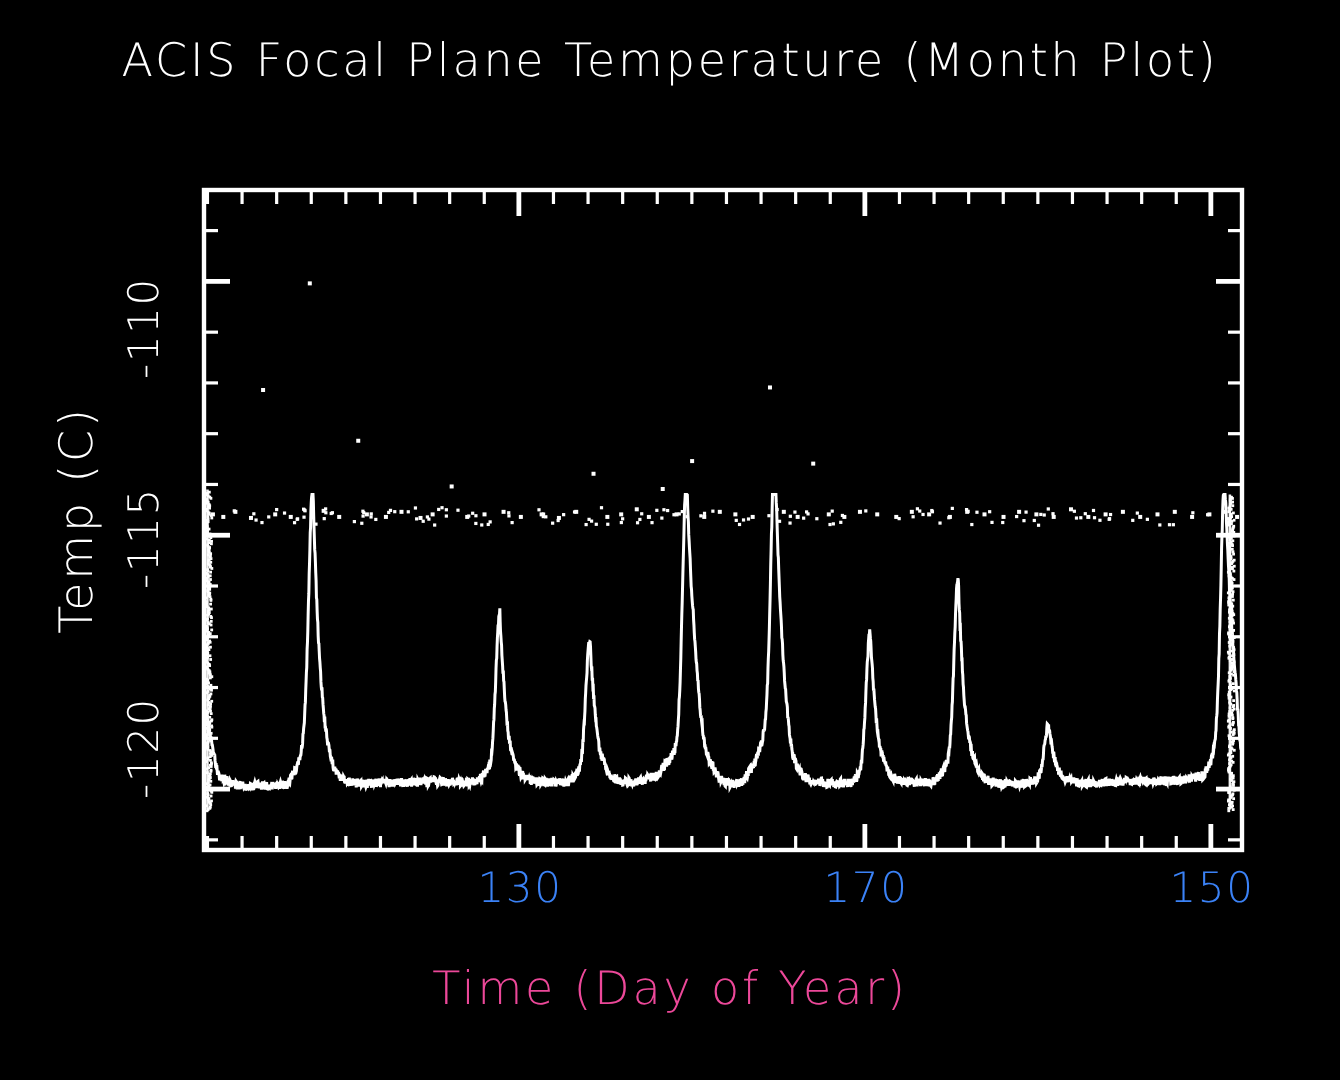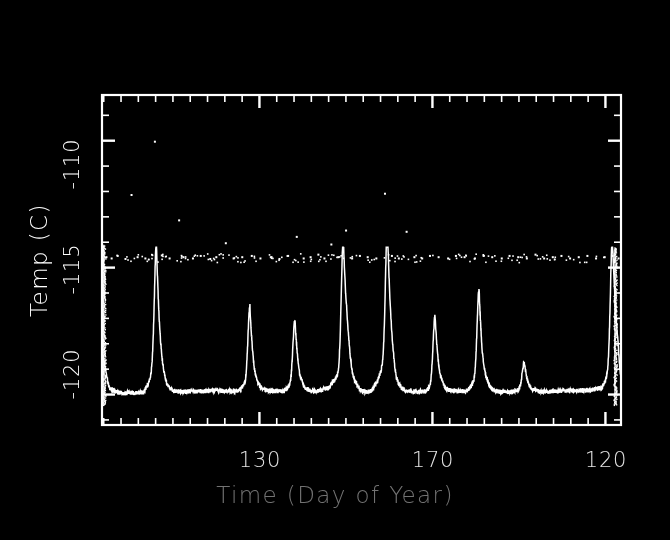--- a/index.html
+++ b/index.html
@@ -27,21 +27,21 @@
     font-weight: 300;
     letter-spacing: 1.4px;
     white-space: nowrap;
   }
   .axis-label-x {
     position: absolute;
     left: 0;
     top: 482px;
     width: 670px;
     text-align: center;
-    color: #737373;
+    color: #ec4899;
     font-family: "DejaVu Sans", sans-serif;
     font-size: 23px;
     font-weight: 300;
     letter-spacing: 1.4px;
     white-space: nowrap;
   }
   .axis-label-y {
     position: absolute;
     left: 0px;
     top: 0px;
@@ -51,29 +51,28 @@
     font-family: "DejaVu Sans", sans-serif;
     font-size: 23px;
     font-weight: 300;
     letter-spacing: 1.4px;
     white-space: nowrap;
     transform-origin: 0 0;
     transform: translate(26px, 430px) rotate(-90deg);
   }
   .tick-label-x {
     position: absolute;
-    color: #e5e5e5;
+    color: #3b82f6;
     font-family: "DejaVu Sans", sans-serif;
     font-size: 21px;
     font-weight: 300;
     letter-spacing: 0.8px;
     white-space: nowrap;
     transform: translateX(-50%);
     top: 432px;
-    margin-top: 16px;
   }
   .tick-label-y {
     position: absolute;
     color: #ffffff;
     font-family: "DejaVu Sans", sans-serif;
     font-size: 21px;
     font-weight: 300;
     letter-spacing: 0.8px;
     white-space: nowrap;
     transform-origin: 50% 50%;
@@ -86,20 +85,21 @@
     position: absolute;
     left: 0;
     top: 0;
   }
 </style>
 </head>
 <body>
 
 <div id="page">
 
+  <div class="plot-title">ACIS Focal Plane Temperature (Month Plot)</div>
 
   <svg class="plot-canvas" width="670" height="540">
     <g id="frame-group">
         <rect x="102" y="95" width="519" height="330" fill="none" stroke="#ffffff" stroke-width="2.2"></rect>
       </g>
     <g id="ticks-group">
         <line x1="103.7299999999999" y1="425" x2="103.7299999999999" y2="418" stroke="#ffffff" stroke-width="1.6"></line>
         <line x1="103.7299999999999" y1="95" x2="103.7299999999999" y2="102" stroke="#ffffff" stroke-width="1.6"></line>
         <line x1="121.0299999999999" y1="425" x2="121.0299999999999" y2="418" stroke="#ffffff" stroke-width="1.6"></line>
         <line x1="121.0299999999999" y1="95" x2="121.0299999999999" y2="102" stroke="#ffffff" stroke-width="1.6"></line>
@@ -929,21 +929,21 @@
         <rect x="196.58" y="255.04" width="1.6" height="1.6" fill="#ffffff"></rect>
         <rect x="270.84" y="257.50" width="1.6" height="1.6" fill="#ffffff"></rect>
         <rect x="297.34" y="261.34" width="1.6" height="1.6" fill="#ffffff"></rect>
         <rect x="539.60" y="258.08" width="1.6" height="1.6" fill="#ffffff"></rect>
         <rect x="494.03" y="255.06" width="1.6" height="1.6" fill="#ffffff"></rect>
       </g>
   </svg>
 
   <div class="tick-label-x" id="xt0" style="left:260px;">130</div>
   <div class="tick-label-x" id="xt1" style="left:433px;">170</div>
-  <div class="tick-label-x" id="xt2" style="left:606px;">120</div>
+  <div class="tick-label-x" id="xt2" style="left:606px;">150</div>
 
   <div class="tick-label-y" style="top:152px;">-110</div>
   <div class="tick-label-y" style="top:257px;">-115</div>
   <div class="tick-label-y" style="top:362px;">-120</div>
 
   <div class="axis-label-y">Temp (C)</div>
   <div class="axis-label-x">Time (Day of Year)</div>
 
 </div>
 

